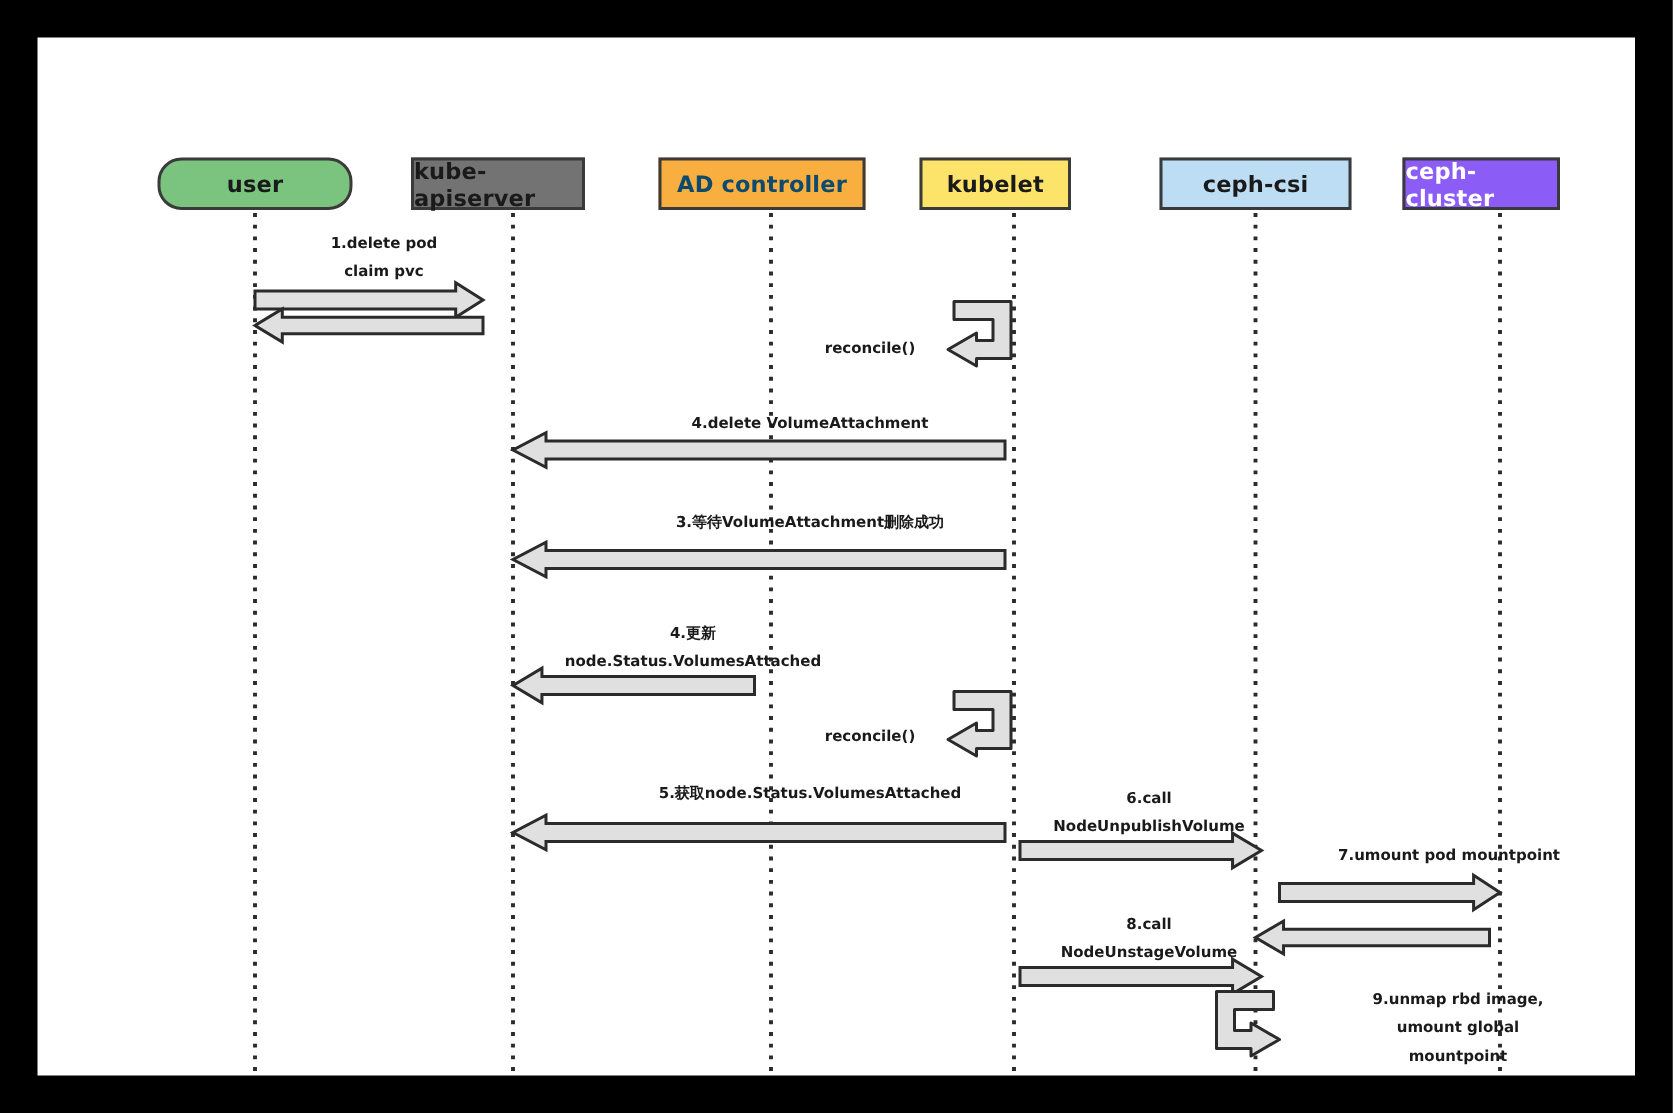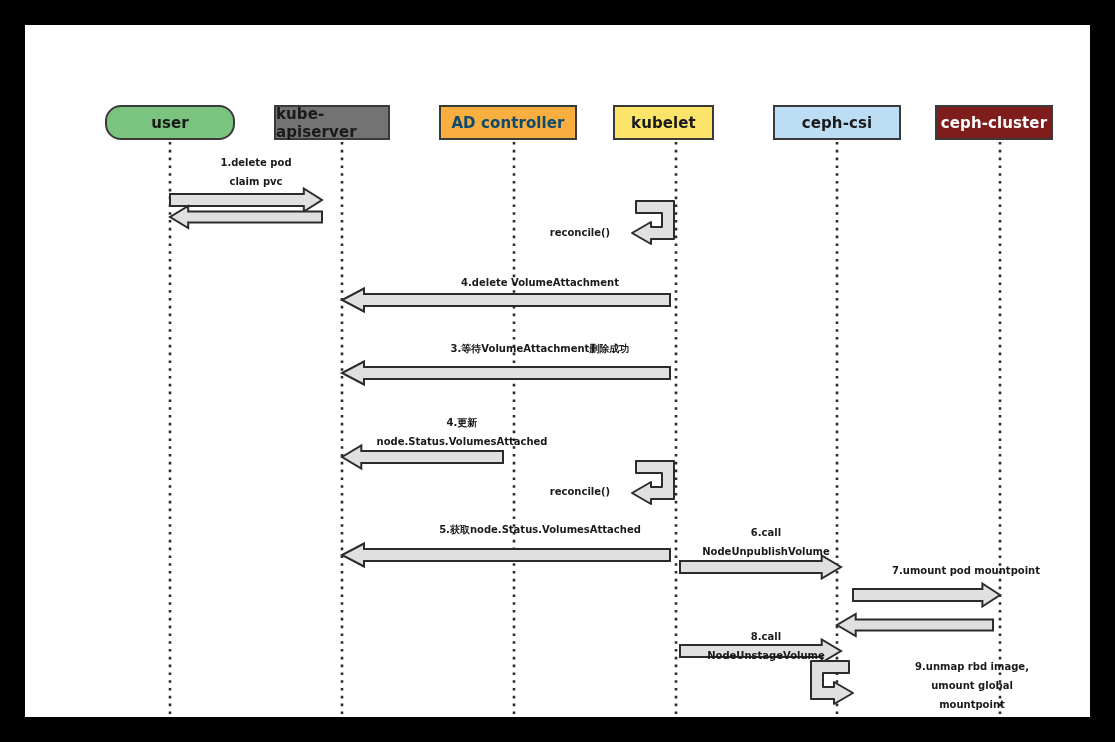--- a/index.html
+++ b/index.html
@@ -99,37 +99,37 @@
         </div>
         <div class="lane-box" style="left: 414px; top: 80px; width: 138px; background: rgb(249, 175, 64); color: #0c4a6e;">
           <span>AD controller</span>
         </div>
         <div class="lane-box" style="left: 588px; top: 80px; width: 101px; background: rgb(252, 228, 107); color: rgb(26, 26, 26);">
           <span>kubelet</span>
         </div>
         <div class="lane-box" style="left: 748px; top: 80px; width: 128px; background: rgb(188, 221, 243); color: rgb(26, 26, 26);">
           <span>ceph-csi</span>
         </div>
-        <div class="lane-box dark-label" style="left: 910px; top: 80px; width: 118px; background: #7f1d1d; color: rgb(255, 255, 255);">
+        <div class="lane-box dark-label" style="left: 910px; top: 80px; width: 105px; background: #8b5cf6; color: rgb(255, 255, 255);">
           <span>ceph-cluster</span>
         </div>
       </div>
     <div id="labels-layer">
         <div class="msg-label" style="left: 145px; top: 128px; width: 172px;">1.delete pod
 claim pvc</div>
         <div class="msg-label" style="left: 495px; top: 198px; width: 120px;">reconcile()</div>
         <div class="msg-label" style="left: 330px; top: 248px; width: 370px;">4.delete VolumeAttachment</div>
         <div class="msg-label" style="left: 318px; top: 314px; width: 394px;">3.等待VolumeAttachment删除成功</div>
         <div class="msg-label" style="left: 305px; top: 388px; width: 264px;">4.更新
 node.Status.VolumesAttached</div>
         <div class="msg-label" style="left: 495px; top: 457px; width: 120px;">reconcile()</div>
         <div class="msg-label" style="left: 322px; top: 495px; width: 386px; text-align: center;">5.获取node.Status.VolumesAttached</div>
         <div class="msg-label" style="left: 651px; top: 498px; width: 180px;">6.call
 NodeUnpublishVolume</div>
         <div class="msg-label" style="left: 827px; top: 536px; width: 228px;">7.umount pod mountpoint</div>
-        <div class="msg-label" style="left: 651px; top: 582px; width: 180px; margin-top: 20px;">8.call
+        <div class="msg-label" style="left: 651px; top: 582px; width: 180px;">8.call
 NodeUnstageVolume</div>
         <div class="msg-label" style="left: 862px; top: 632px; width: 170px;">9.unmap rbd image,
 umount  global
 mountpoint</div>
       </div>
   </div>
 </div>
 
 </body></html>

